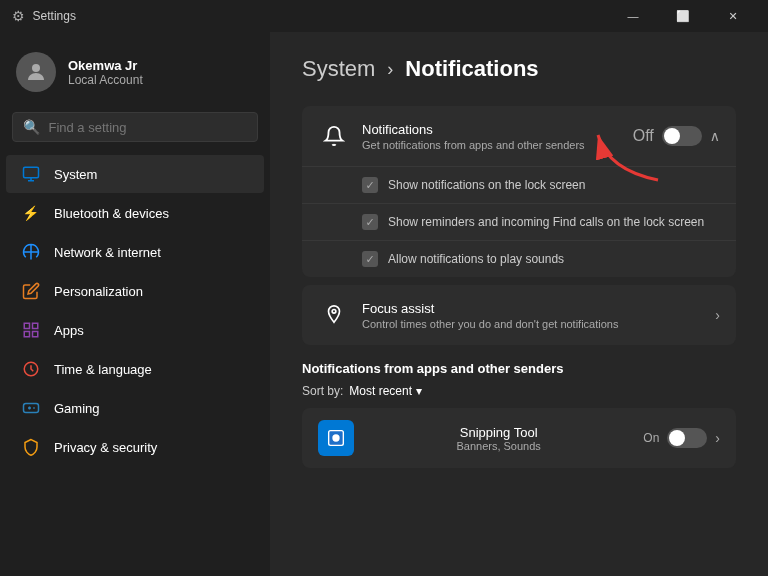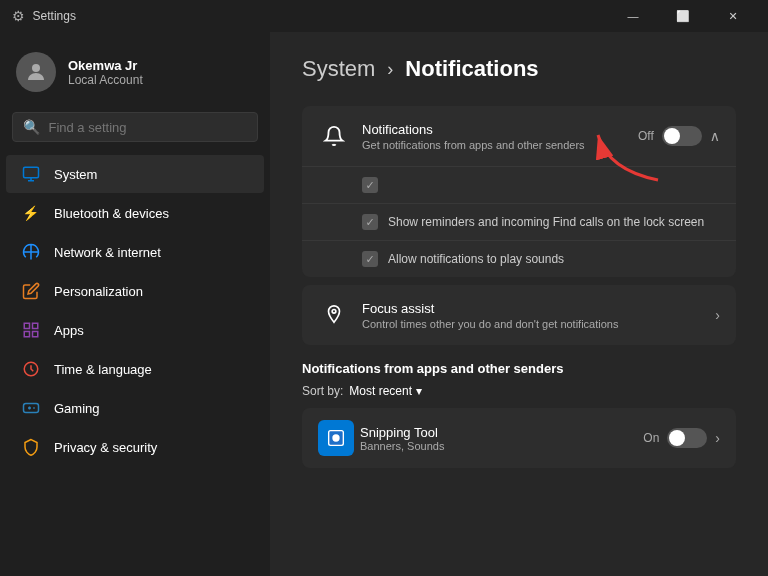--- a/index.html
+++ b/index.html
@@ -183,21 +183,21 @@
       margin-right: 12px;
     }
     .settings-row-text { flex: 1; }
     .settings-row-title { font-size: 13px; font-weight: 500; }
     .settings-row-desc { font-size: 11px; color: #aaa; margin-top: 2px; }
     .settings-row-control {
       display: flex;
       align-items: center;
       gap: 8px;
     }
-    .toggle-label { font-size: 12px; color: #aaa; }
+    .toggle-label { font-size: 16px; color: #aaa; }
 
     
     .toggle {
       width: 40px;
       height: 20px;
       border-radius: 10px;
       background: #555;
       position: relative;
       cursor: pointer;
       display: inline-block;
@@ -277,22 +277,23 @@
       font-weight: 500;
     }
 
     
     .app-row {
       background: #2d2d2d;
       border-radius: 8px;
       display: flex;
       align-items: center;
       padding: 12px 16px;
-      gap: 6px;
+      gap: 12px;
       cursor: pointer;
+      text-align: center;
     }
     .app-icon-box {
       width: 36px;
       height: 36px;
       border-radius: 6px;
       background: #0078d4;
       display: flex;
       align-items: center;
       justify-content: center;
       font-size: 20px;
@@ -437,20 +438,21 @@
           <span class="toggle-label">Off</span>
           <div class="toggle">
             <div class="knob"></div>
           </div>
           <span class="expand-btn">∧</span>
         </div>
       </div>
 
       <div class="sub-row">
         <div class="checkbox-icon" style="background:#555; color:#aaa;">✓</div>
+        <span class="sub-row-text">Show notifications on the lock screen</span>
       </div>
       <div class="sub-row">
         <div class="checkbox-icon" style="background:#555; color:#aaa;">✓</div>
         <span class="sub-row-text">Show reminders and incoming Find calls on the lock screen</span>
       </div>
       <div class="sub-row">
         <div class="checkbox-icon" style="background:#555; color:#aaa;">✓</div>
         <span class="sub-row-text">Allow notifications to play sounds</span>
       </div>
     </div>

